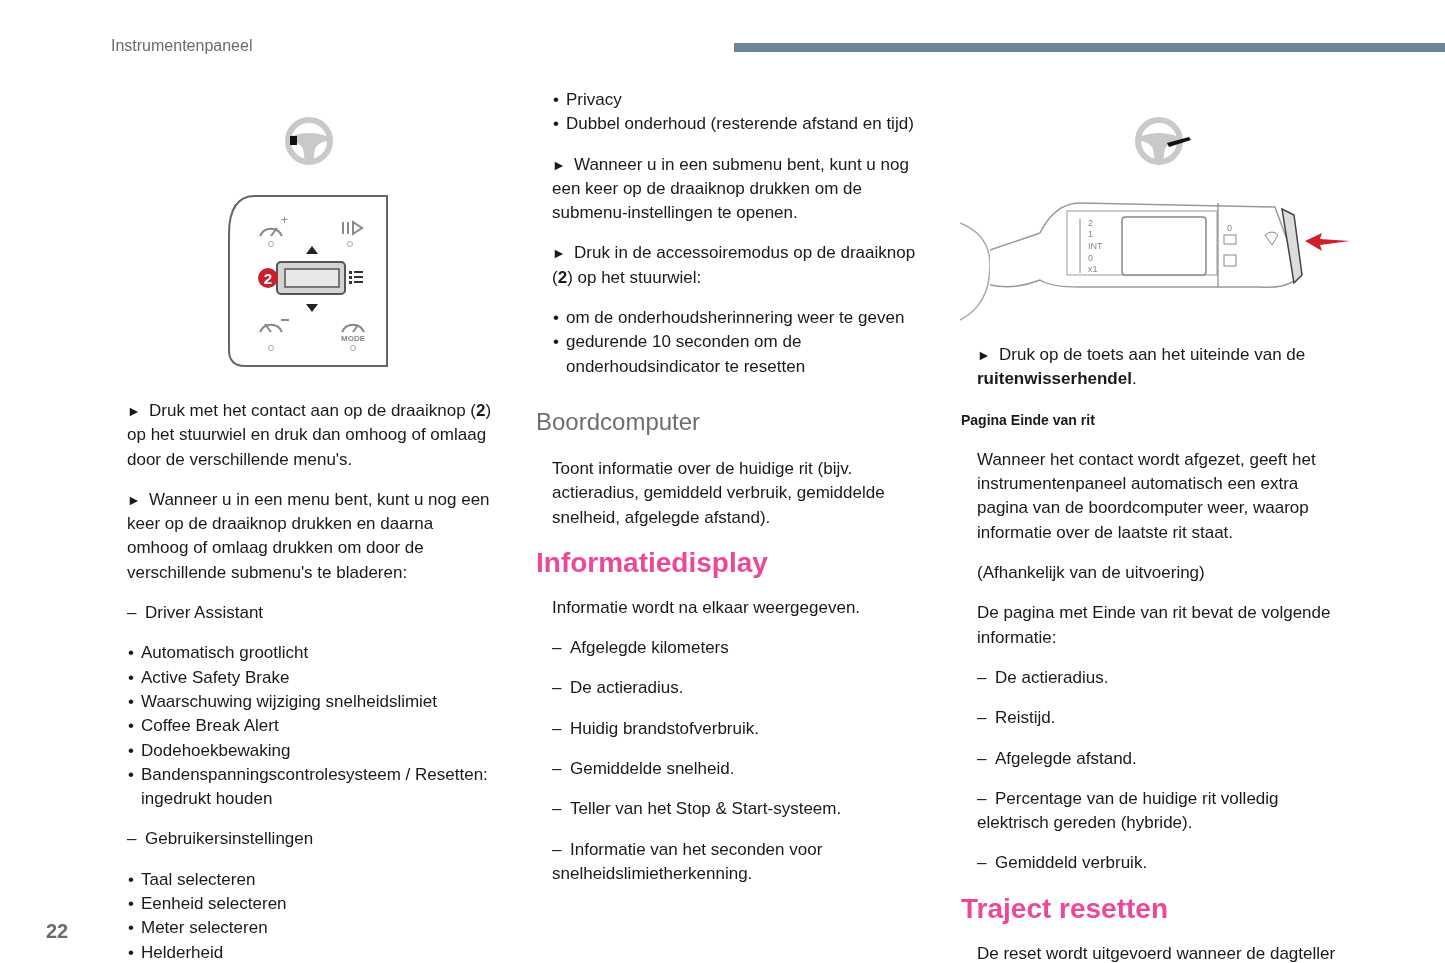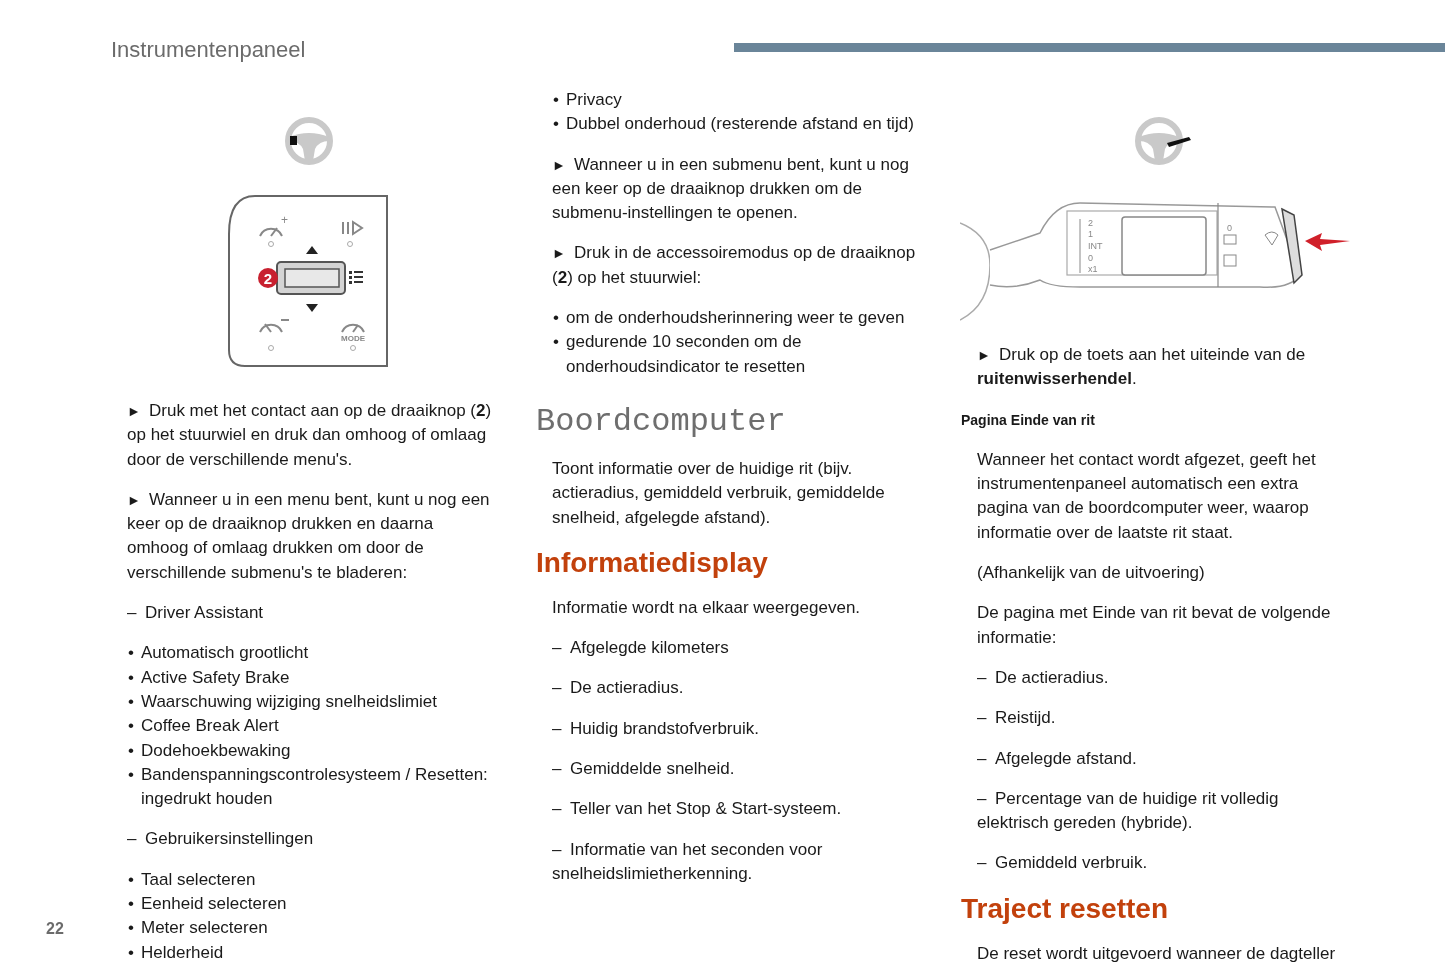--- a/index.html
+++ b/index.html
@@ -1,32 +1,32 @@
 <!DOCTYPE html>
 <html><head>
 <meta charset="utf-8">
 <style>
   html, body { margin:0; padding:0; background:#ffffff; }
   body { width:1445px; height:963px; position:relative; overflow:hidden;
          font-family:"Liberation Sans", "DejaVu Sans", sans-serif; color:#1a1a1a; }
-  .header-title { position:absolute; left:111px; top:37px; font-size:22px; color:#6b6b6b; }
+  .header-title { position:absolute; left:111px; top:37px; font-size:16px; color:#6b6b6b; }
   .header-bar { position:absolute; left:734px; top:43px; width:711px; height:9px; background:#6a8599; }
-  .page-num { position:absolute; left:46px; top:920px; font-size:16px; font-weight:bold; color:#6b6b6b; }
+  .page-num { position:absolute; left:46px; top:920px; font-size:20px; font-weight:bold; color:#6b6b6b; }
   .col { position:absolute; font-size:17px; line-height:24.3px; }
   .col1 { left:111px; top:383px; width:400px; }
   .col2 { left:536px; top:88px; width:400px; }
   .col3 { left:961px; top:327px; width:400px; }
   p { margin:16px; }
   .tri { display:inline-block; width:22px; font-size:14px; }
   .dash { display:inline-block; width:18px; }
   .b1 { padding-left:17px; position:relative; }
   .b1 .dot { position:absolute; left:17px; }
   .b1 .txt { display:block; padding-left:13px; }
-  .h-grey { font-size:32px; color:#6e6e6e; margin:24px 0 14px 0; line-height:38px; font-weight:normal;font-family:Liberation Mono, monospace; }
-  .h-bold { font-size:28px; font-weight:bold; color:#c2410c; margin:14px 0 6px 0; line-height:34px; }
+  .h-grey { font-size:24px; color:#6e6e6e; margin:24px 0 14px 0; line-height:38px; font-weight:normal; }
+  .h-bold { font-size:28px; font-weight:bold; color:#ec4899; margin:14px 0 6px 0; line-height:34px; }
   .h-sub { font-size:14px; font-weight:bold; margin:6px 0 6px 0; }
   .fig { position:absolute; }
 </style>
 </head>
 <body>
 
 <div class="header-title">Instrumentenpaneel</div>
 <div class="header-bar"></div>
 
 <svg class="fig" style="left:283px;top:117px" width="52" height="48" viewBox="0 0 52 48">

